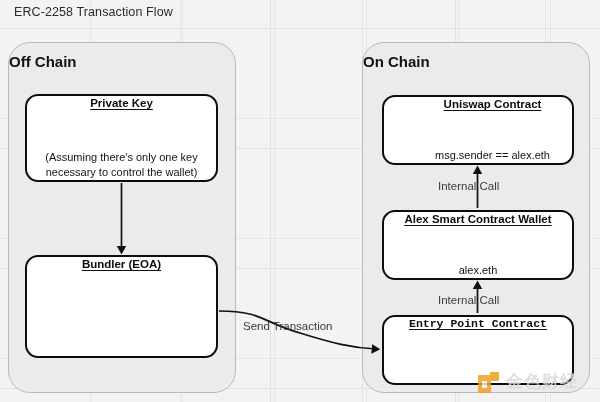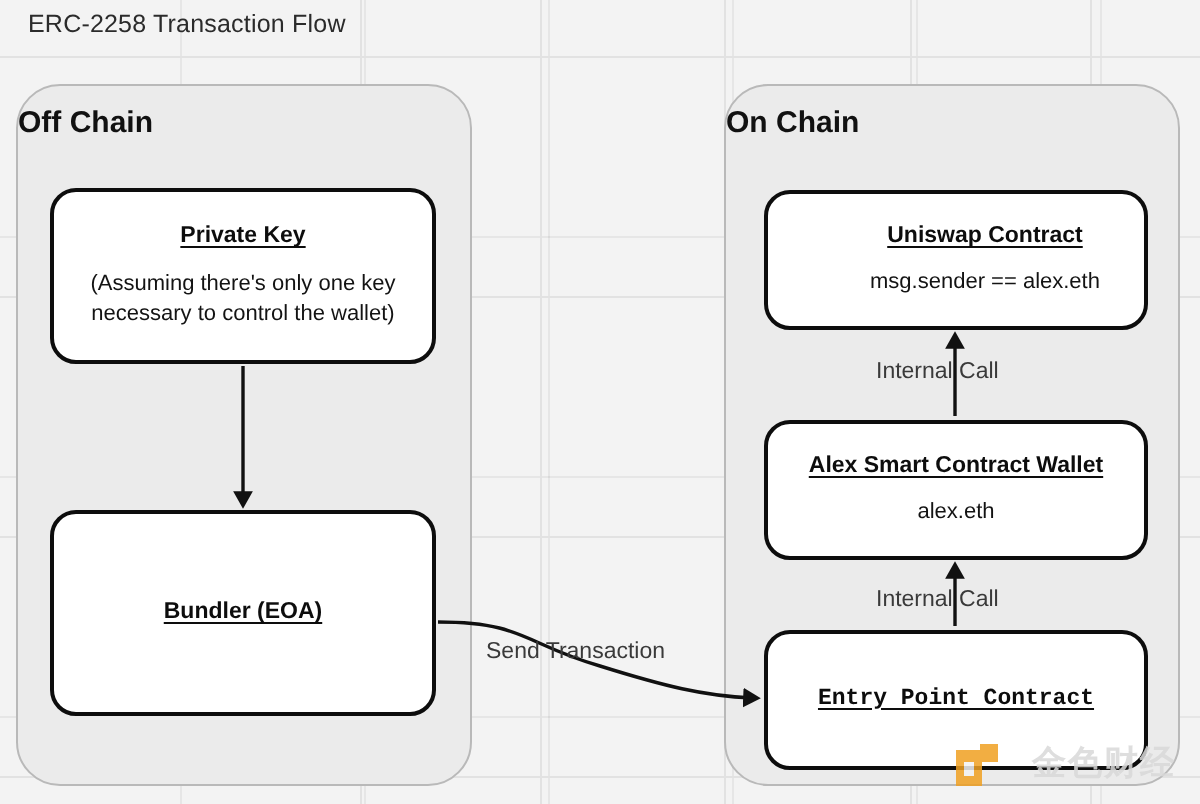--- a/index.html
+++ b/index.html
@@ -76,21 +76,21 @@
   
   .node {
     position: absolute;
     background: #ffffff;
     border: 2.6px solid #0d0d0d;
     border-radius: 13px;
     box-sizing: border-box;
     display: flex;
     flex-direction: column;
     align-items: center;
-    justify-content: center;
+    justify-content: space-between;
     text-align: center;
   }
   .node-title {
     font-size: 11.5px;
     font-weight: bold;
     color: #0d0d0d;
     text-decoration: underline;
     text-underline-offset: 2px;
     line-height: 1.25;
   }
@@ -131,21 +131,21 @@
     pointer-events: none;
   }
 
   
   #watermark {
     position: absolute;
     left: 478px;
     top: 370px;
     display: flex;
     align-items: flex-end;
-    gap: 17px;
+    gap: 7px;
     opacity: 0.85;
   }
   #watermark-mark {
     position: relative;
     width: 21px;
     height: 21px;
   }
   #watermark-mark .sq {
     position: absolute;
     left: 0; top: 3px;

